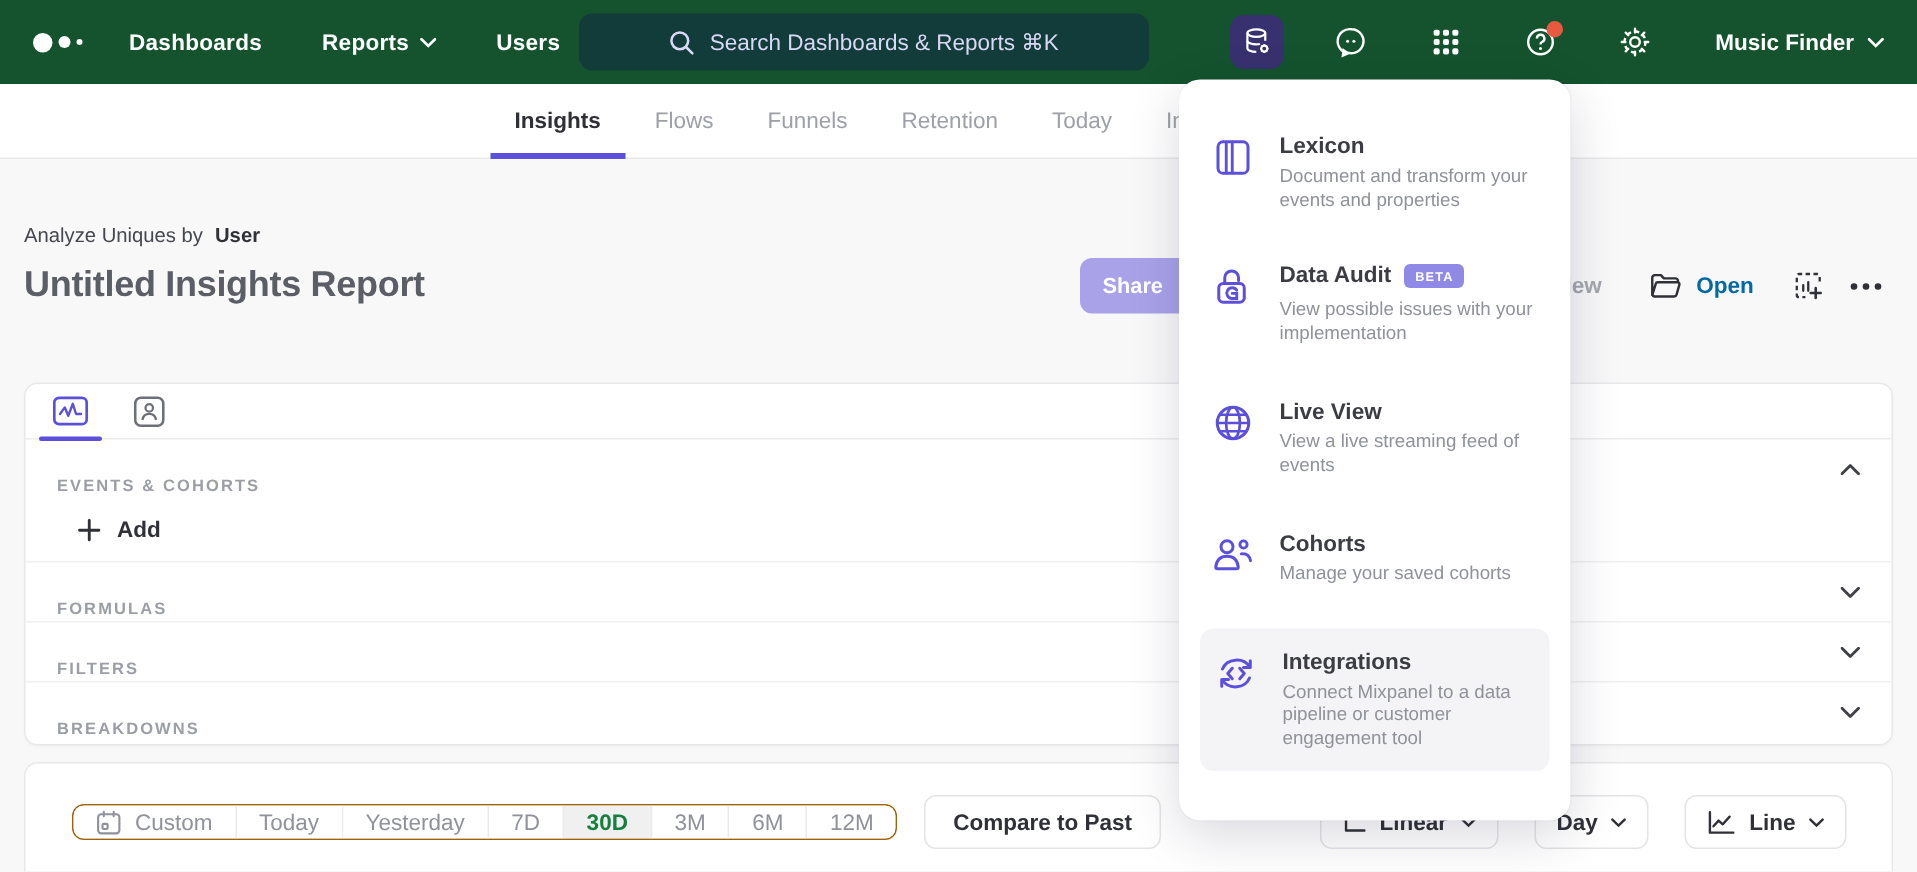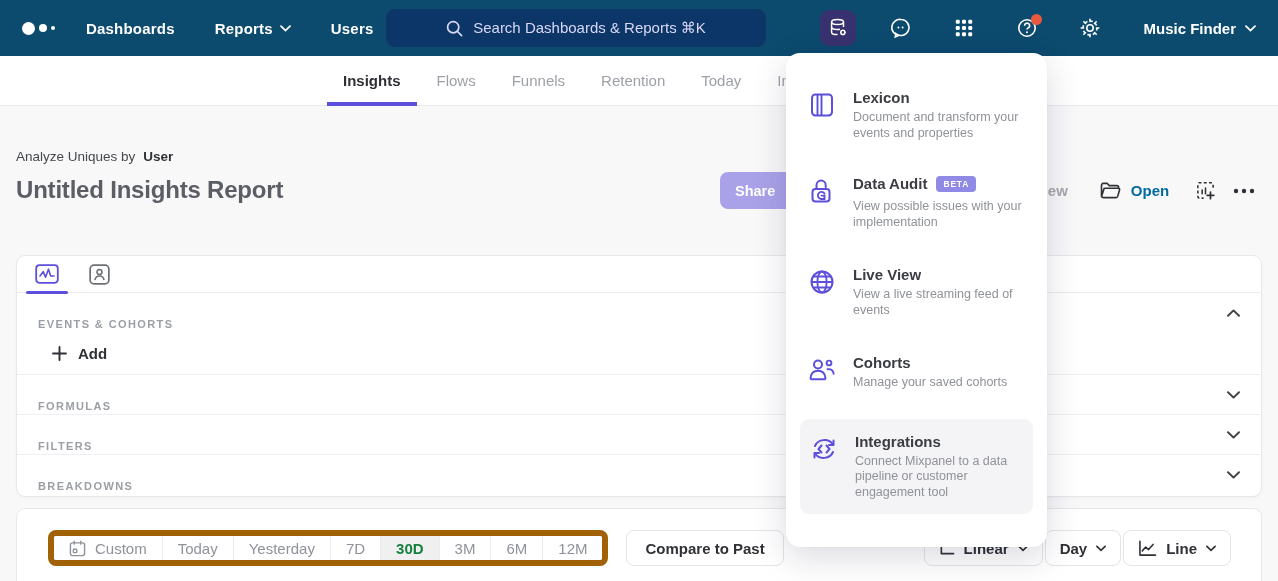--- a/index.html
+++ b/index.html
@@ -1,21 +1,21 @@
 <!DOCTYPE html>
 <html><head>
 <meta charset="utf-8">
 <style>
   * { margin:0; padding:0; box-sizing:border-box; }
   html,body { width:1278px; height:581px; overflow:hidden; background:#f8f8f9;
     font-family:"Liberation Sans", sans-serif; position:relative; }
 
   
   .topnav { position:absolute; left:0; top:0; width:1278px; height:56px;
-    background:#0c4a6e; display:flex; align-items:center; padding:0 22px; z-index:10; }
+    background:#14532d; display:flex; align-items:center; padding:0 22px; z-index:10; }
   .logo { display:flex; align-items:center; gap:4px; width:46px; }
   .logo i { background:#fff; border-radius:50%; display:block; }
   .logo i:nth-child(1){ width:13px; height:13px; }
   .logo i:nth-child(2){ width:8px; height:8px; }
   .logo i:nth-child(3){ width:4px; height:4px; }
   .nav-links { display:flex; align-items:center; gap:40px; margin-left:18px; }
   .nav-link { color:#fff; font-size:15px; font-weight:700; letter-spacing:.2px;
     display:flex; align-items:center; gap:7px; cursor:pointer; }
   .searchbar { position:absolute; left:386px; top:9px; width:380px; height:38px;
     background:rgba(13,5,90,.28); border-radius:9px; display:flex; align-items:center;
@@ -74,31 +74,31 @@
   .section-row.first { border-top:none; }
   .section-label { font-size:11px; font-weight:700; color:#9b9ea5; letter-spacing:1.4px;margin-top:22px; }
   .add-row { height:41px; display:flex; align-items:center; padding-left:35px; }
   .add-btn { display:flex; align-items:center; gap:11px; font-size:15px;
     font-weight:700; color:#2f3136; cursor:pointer; }
 
   
   .bottom-panel { position:absolute; left:16px; top:508px; width:1246px; height:74px;
     background:#fff; border:1px solid #e8e8ea; border-radius:9px 9px 0 0;
     display:flex; align-items:center; padding:6px 30px 0 31px; }
-  .range-group { display:flex; height:36px; border:6px solid #a16207;
+  .range-group { display:flex; height:24px; border:1px solid #a16207;
     border-radius:8px; overflow:hidden; }
   .range-seg { display:flex; align-items:center; gap:9px; padding:0 15px;
     font-size:15px; color:#8f929a; border-right:1px solid #ebebed; cursor:pointer;
     background:#fff; white-space:nowrap; }
   .range-seg:last-child { border-right:none; }
   .range-seg.active { background:#f0f0f1; color:#15803d; font-weight:700; }
   .compare-btn { margin-left:18px; height:36px; border:1px solid #e4e4e6;
     border-radius:8px; display:flex; align-items:center; padding:0 18px;
     font-size:15px; font-weight:700; color:#2f3136; cursor:pointer; white-space:nowrap; }
-  .ctrl-right { margin-left:auto; display:flex; gap:2px; }
+  .ctrl-right { margin-left:auto; display:flex; gap:24px; }
   .ctrl-btn { height:36px; border:1px solid #e4e4e6; border-radius:8px;
     display:flex; align-items:center; gap:9px; padding:0 14px; font-size:15px;
     font-weight:700; color:#2f3136; cursor:pointer; background:#fff; white-space:nowrap; }
 
   
   .popup { position:absolute; left:786px; top:53px; width:261px; height:494px;
     background:#fff; border-radius:14px; z-index:20;
     box-shadow:0 10px 34px rgba(25,22,60,.16), 0 0 1px rgba(0,0,0,.08);
     padding:36px 12px 0 12px; }
   .menu-item { display:flex; padding-left:10px; cursor:pointer; }

